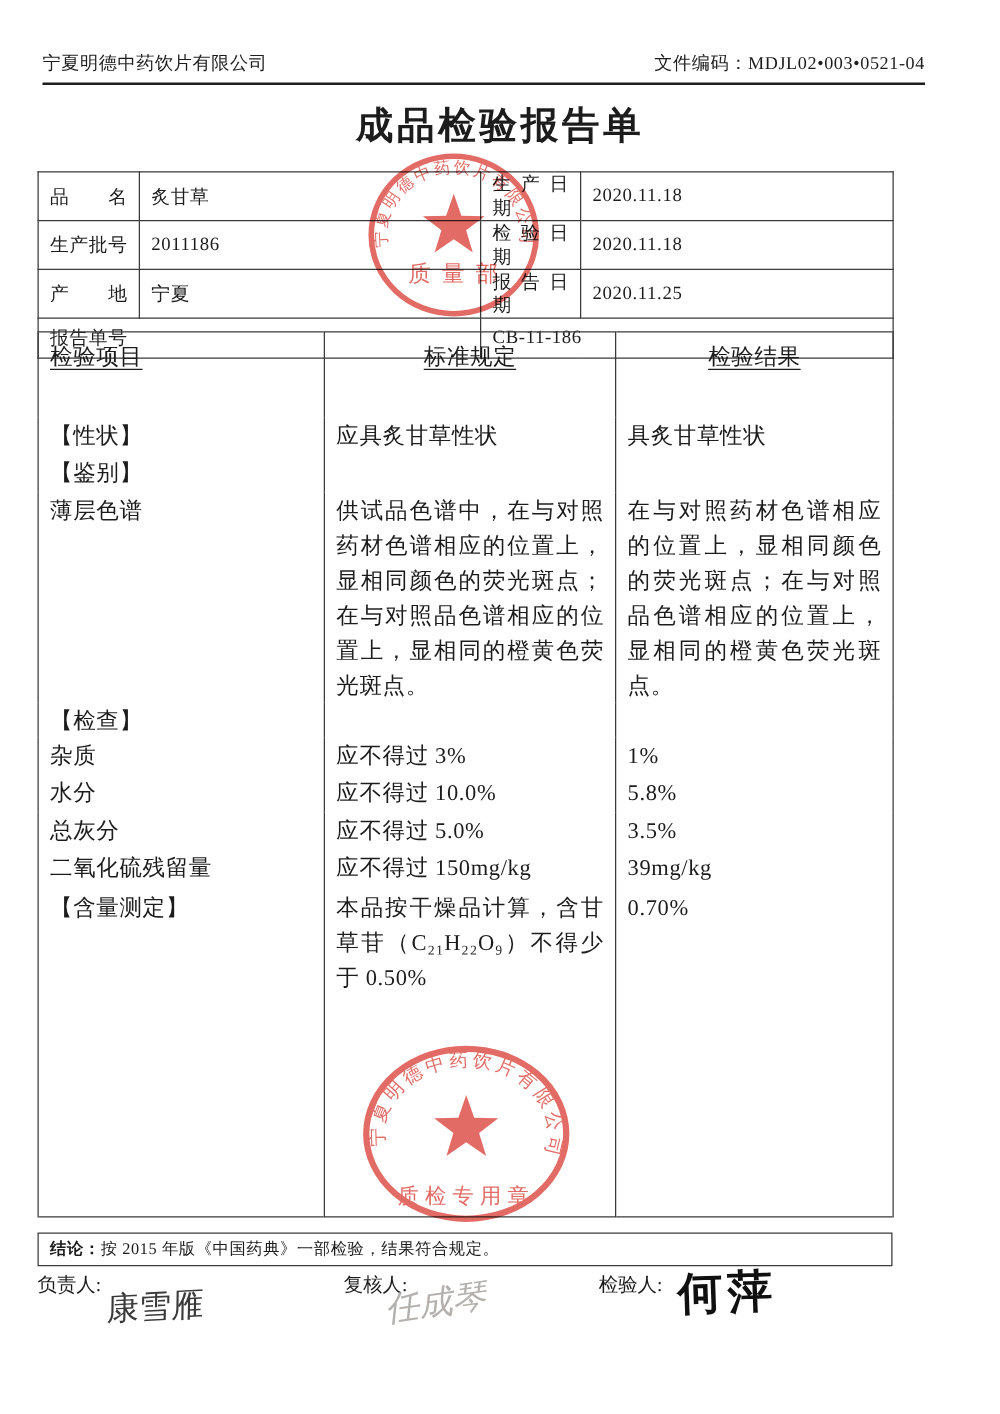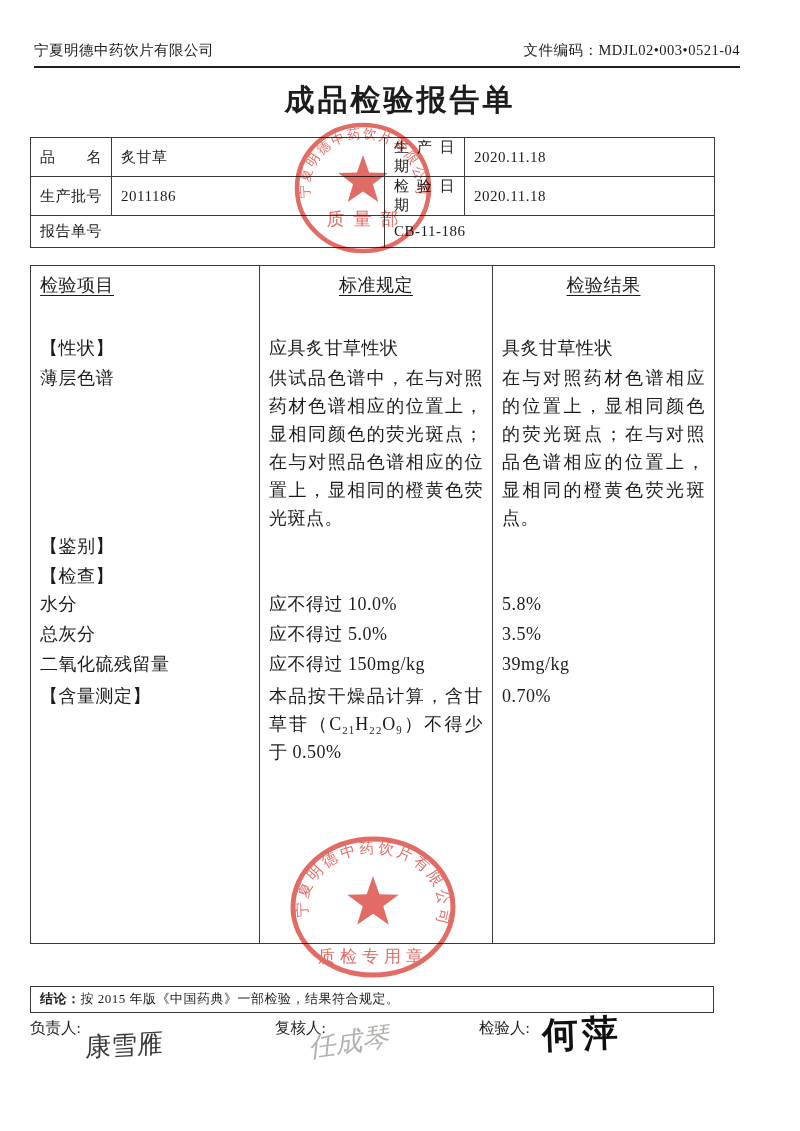--- a/index.html
+++ b/index.html
@@ -81,20 +81,26 @@
     <td class="jlabel">生产日期</td>
     <td>2020.11.18</td>
   </tr>
   <tr>
     <td class="jlabel">生产批号</td>
     <td>2011186</td>
     <td class="jlabel">检验日期</td>
     <td>2020.11.18</td>
   </tr>
   <tr>
+    <td class="jlabel">产地</td>
+    <td>宁夏</td>
+    <td class="jlabel">报告日期</td>
+    <td>2020.11.25</td>
+  </tr>
+  <tr>
     <td colspan="2">报告单号</td>
     <td colspan="2">CB-11-186</td>
   </tr>
 </tbody>
   </table>
 
 <table class="insp-table">
   <colgroup>
       <col style="width:229px">
       <col style="width:233px">
@@ -111,34 +117,39 @@
       <tr style="height: 22px;">
         <td class="c-item"></td>
         <td class="c-standard"></td>
         <td class="c-result"></td>
       </tr>
       <tr style="height: 30px;">
         <td class="c-item">【性状】</td>
         <td class="c-standard">应具炙甘草性状</td>
         <td class="c-result">具炙甘草性状</td>
       </tr>
+      <tr style="height: 30px;">
+        <td class="c-item">【鉴别】</td>
+        <td class="c-standard"></td>
+        <td class="c-result"></td>
+      </tr>
       <tr style="height: 140px;">
         <td class="c-item">薄层色谱</td>
         <td class="c-standard">供试品色谱中，在与对照药材色谱相应的位置上，显相同颜色的荧光斑点；在与对照品色谱相应的位置上，显相同的橙黄色荧光斑点。</td>
         <td class="c-result">在与对照药材色谱相应的位置上，显相同颜色的荧光斑点；在与对照品色谱相应的位置上，显相同的橙黄色荧光斑点。</td>
       </tr>
-      <tr style="height: 30px;">
-        <td class="c-item">【鉴别】</td>
-        <td class="c-standard"></td>
-        <td class="c-result"></td>
-      </tr>
       <tr style="height: 24px;">
         <td class="c-item">【检查】</td>
         <td class="c-standard"></td>
         <td class="c-result"></td>
+      </tr>
+      <tr style="height: 30px;">
+        <td class="c-item">杂质</td>
+        <td class="c-standard">应不得过 3%</td>
+        <td class="c-result">1%</td>
       </tr>
       <tr style="height: 30px;">
         <td class="c-item">水分</td>
         <td class="c-standard">应不得过 10.0%</td>
         <td class="c-result">5.8%</td>
       </tr>
       <tr style="height: 30px;">
         <td class="c-item">总灰分</td>
         <td class="c-standard">应不得过 5.0%</td>
         <td class="c-result">3.5%</td>

